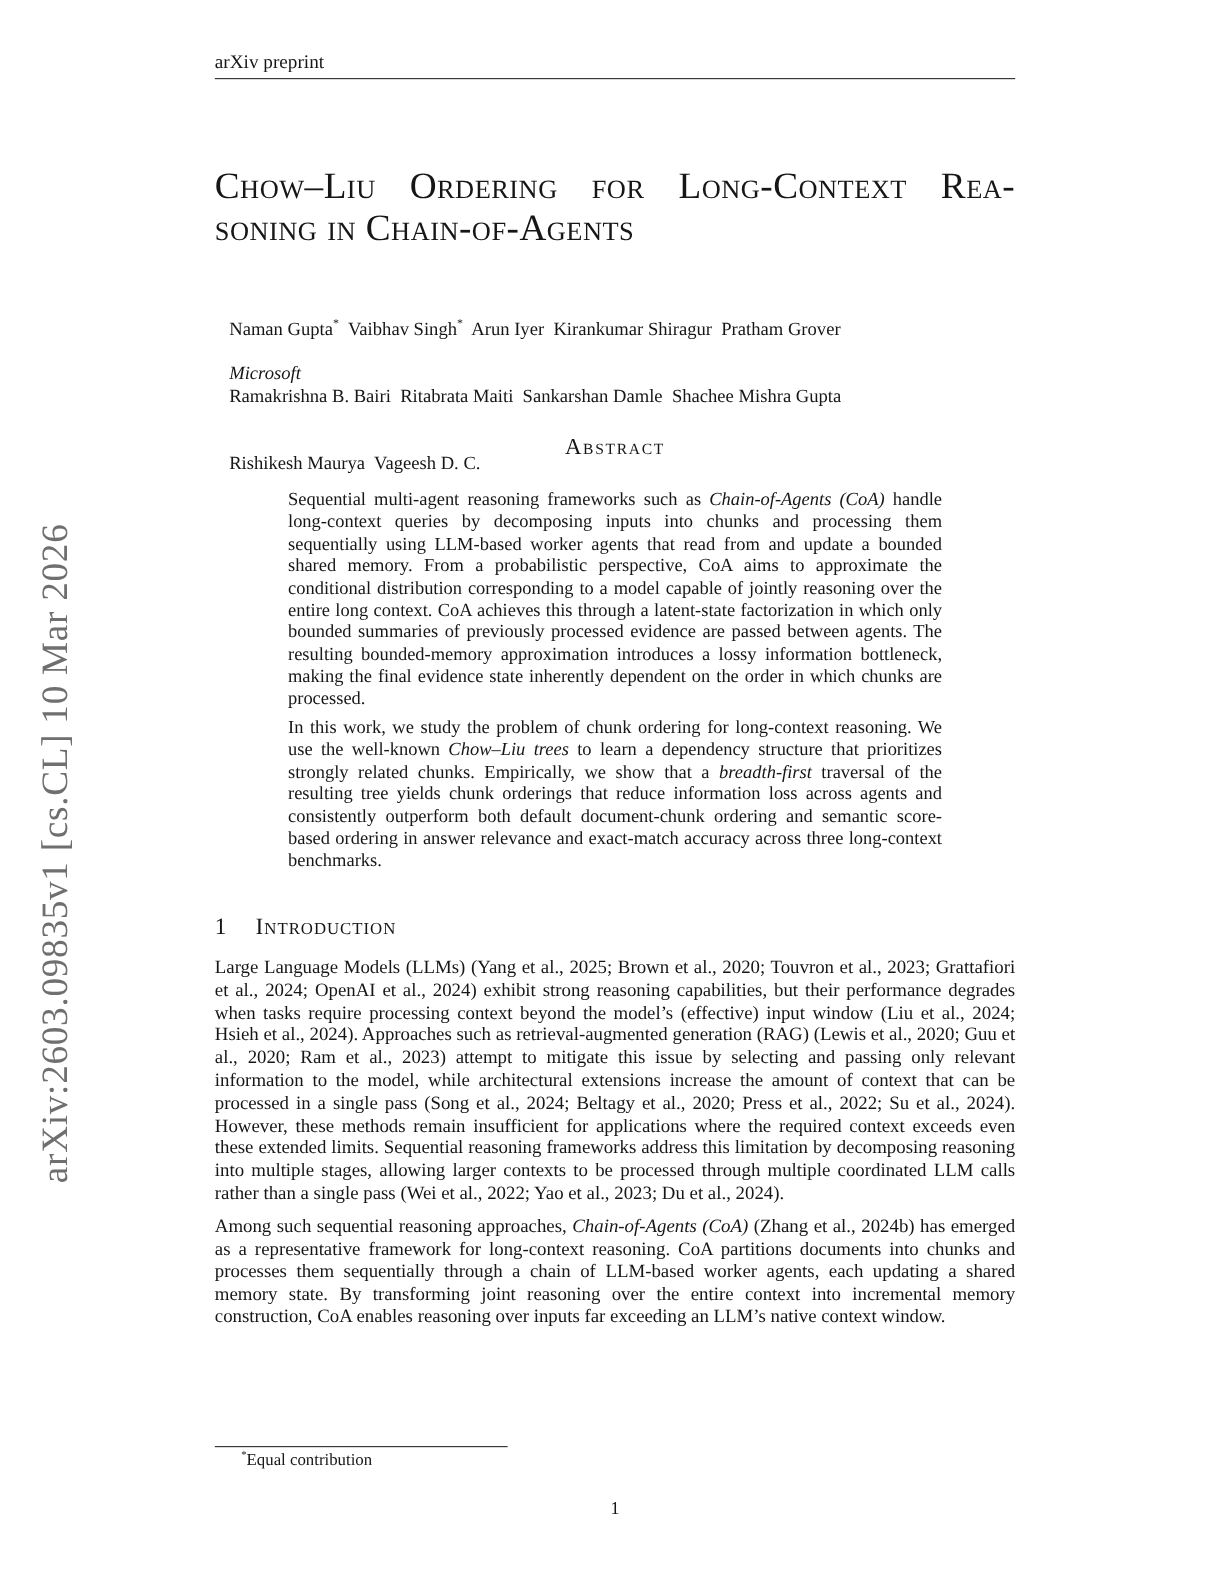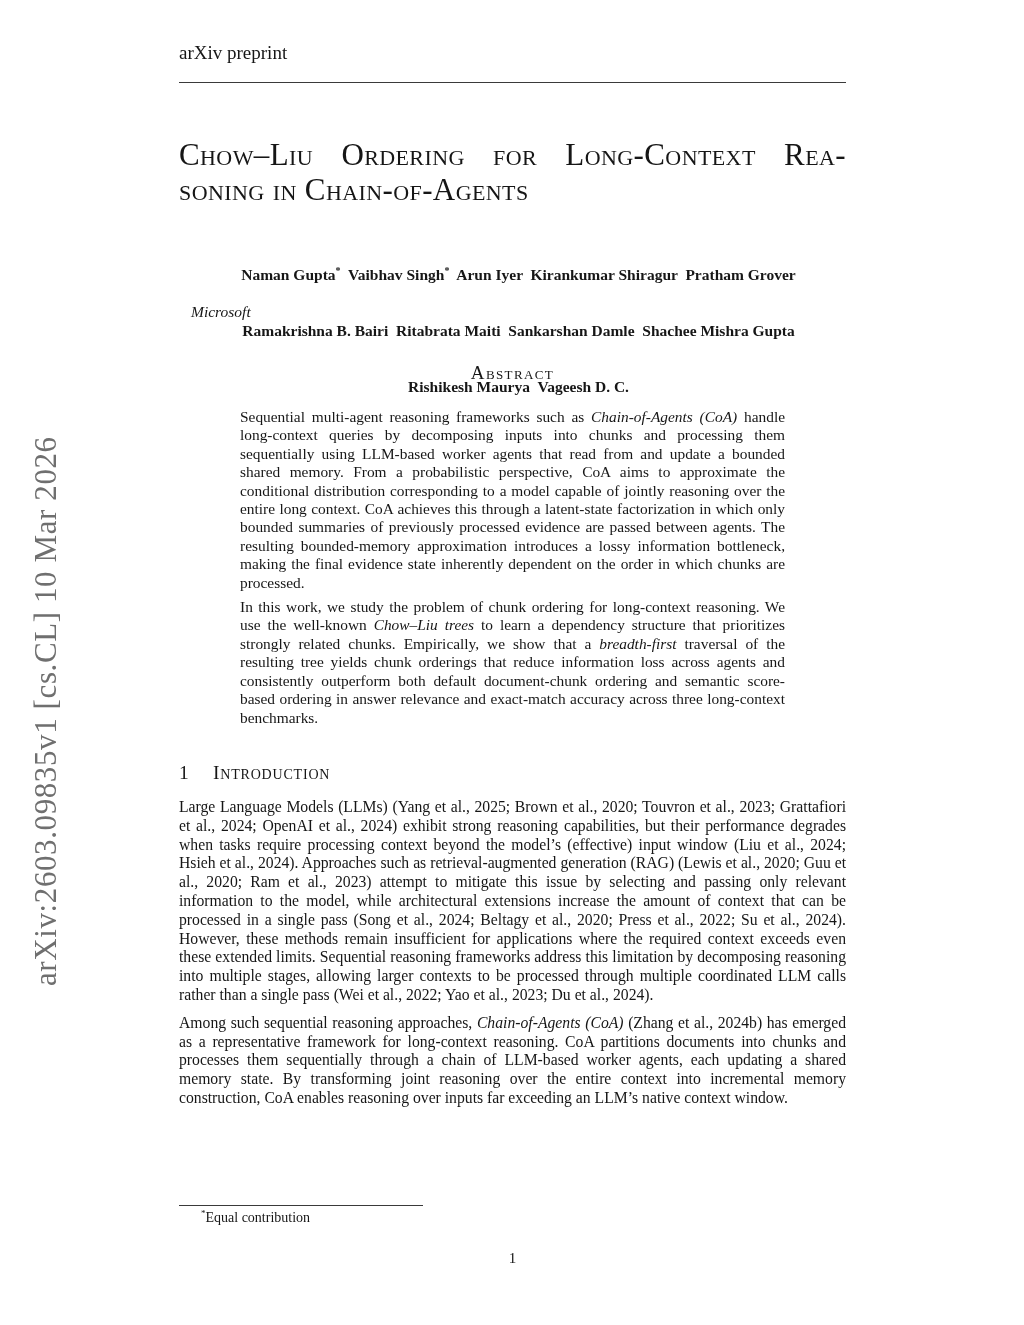--- a/index.html
+++ b/index.html
@@ -22,46 +22,45 @@
     transform:rotate(180deg);
     font-size:31px;
     letter-spacing:0.6px;
     white-space:nowrap;
     color:#6f6f6f;
   }
 
   .running-header {
     position:absolute;
     left:179px; top:46px; width:667px;
-    font-size:19px;
+    font-size:16px;
     line-height:14px;
-    padding-bottom:22px;
+    padding-bottom:5px;
     border-bottom:1px solid #3a3a3a;
   }
 
   .title {
     position:absolute;
     left:179px; top:137px; width:667px;
     font-size:31px;
     line-height:35px;
     font-weight:normal;
     font-variant:small-caps;
     letter-spacing:0.4px;
   }
   .title-line1 { display:block; text-align:justify; text-align-last:justify; }
   .title-line2 { display:block; }
 
   .authors {
     position:absolute;
     left:191px; top:229px; width:655px;
-    font-weight:bold;
+    font-weight:normal;
     font-size:15.5px;
     line-height:18.6px;
     white-space:pre-wrap;
-    text-align:center;
   }
   .authors sup { font-size:10px; line-height:0; }
 
   .affiliation {
     position:absolute;
     left:191px; top:303px;
     font-size:15.5px;
     font-style:italic;
   }
 

